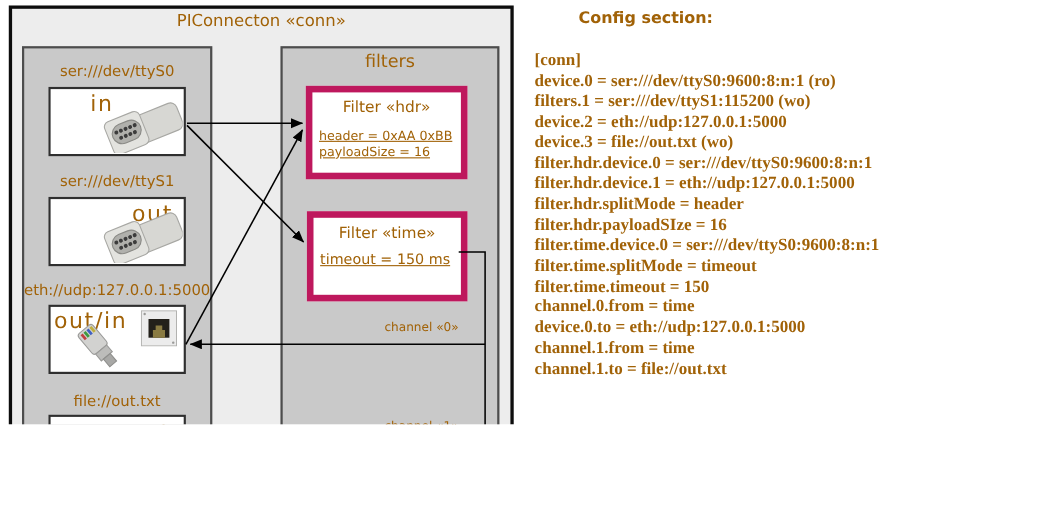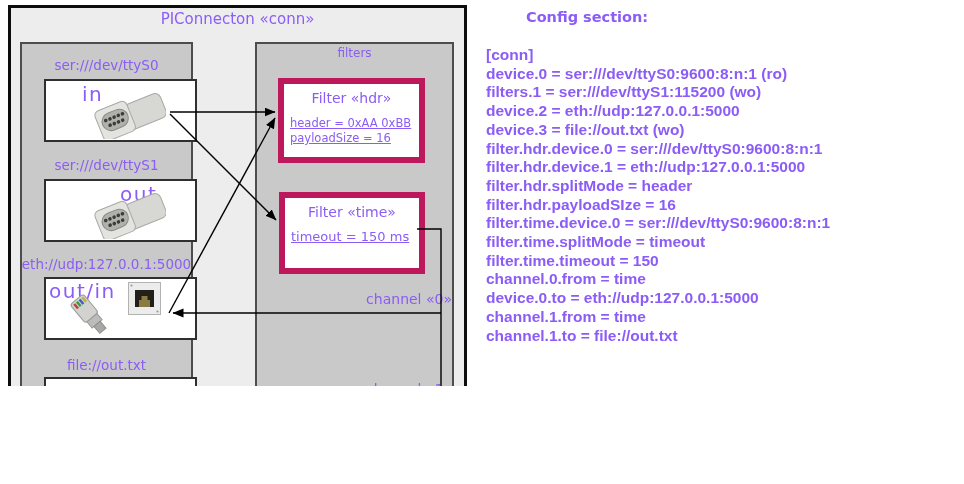--- a/index.html
+++ b/index.html
@@ -1,51 +1,51 @@
 <!DOCTYPE html>
 <html><head>
 <meta charset="utf-8">
 <style>
   html,body{margin:0;padding:0;background:#ffffff;}
   .canvas{position:relative;width:964px;height:386px;background:#ffffff;
-          font-family:"DejaVu Sans", sans-serif;color:#8b5cf6;overflow:hidden;}
+          font-family:"DejaVu Sans", sans-serif;color:#a16207;overflow:hidden;}
   .abs{position:absolute;}
 
   
   .outer-box{left:8px;top:5px;width:453px;height:464px;border:3px solid #0d0d0d;background:#ededed;}
   .outer-title{left:8px;top:10px;width:459px;text-align:center;font-size:15px;}
 
   
   .panel{background:#c9c9c9;border:2px solid #4d4d4d;}
   .devices-panel{left:20px;top:42px;width:169px;height:419px;}
   .filters-panel{left:255px;top:42px;width:195px;height:419px;}
-  .filters-label{left:255px;top:46px;width:199px;text-align:center;font-size:12px;}
+  .filters-label{left:255px;top:46px;width:199px;text-align:center;font-size:16px;}
 
   
   .dev-label{left:6px;width:201px;text-align:center;font-size:13.5px;white-space:nowrap;}
-  .dev-box{left:44px;width:121px;height:59px;background:#ffffff;border:2px solid #2f2f2f;padding-left:28px;}
+  .dev-box{left:44px;width:121px;height:59px;background:#ffffff;border:2px solid #2f2f2f;}
   .io-label{position:absolute;font-size:20px;letter-spacing:1.5px;line-height:1;white-space:nowrap;}
 
   
   .filter-box{background:#ffffff;border:6px solid #be185d;}
   .filter-hdr{left:278px;top:78px;width:135px;height:73px;}
   .filter-time{left:279px;top:192px;width:134px;height:70px;}
   .filter-title{position:absolute;left:0;top:6px;width:100%;text-align:center;font-size:14px;white-space:nowrap;}
   .filter-prop{position:absolute;left:6px;font-size:11.5px;white-space:nowrap;text-decoration:underline;}
   .filter-prop.big{font-size:13px;}
 
   
-  .channel-label{left:258px;width:159px;text-align:right;font-size:14px;white-space:nowrap;margin-left:35px;}
+  .channel-label{left:258px;width:159px;text-align:right;font-size:11px;white-space:nowrap;}
 
   
   .wires{left:0;top:0;width:964px;height:484px;pointer-events:none;}
 
   
   .config-heading{left:486px;top:9px;font-size:14.5px;font-weight:bold;white-space:nowrap;margin-left:40px;}
-  .config-block{left:486px;top:46px;font-family:Liberation Sans, sans-serif;
+  .config-block{left:486px;top:46px;font-family:Liberation Serif, serif;
                 font-weight:bold;font-size:15.5px;line-height:18.7px;}
   .config-line{white-space:pre;}
 </style>
 </head>
 <body>
 
 <div class="canvas">
 
   <div class="abs outer-box"></div>
   <div class="abs outer-title">PIConnecton «conn»</div>

